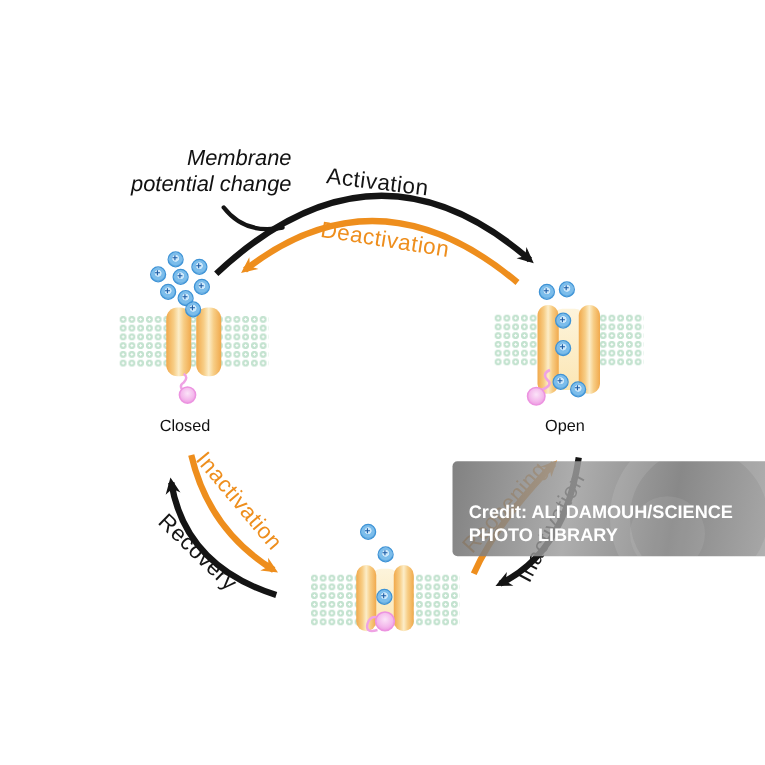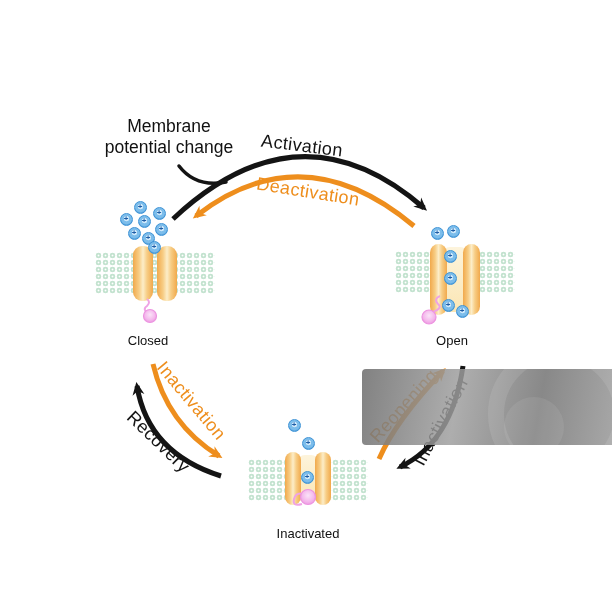--- a/index.html
+++ b/index.html
@@ -2,22 +2,22 @@
 <html><head>
 <meta charset="utf-8">
 <style>
   html,body{margin:0;padding:0;background:#ffffff;}
   #stage{position:relative;width:612px;height:612px;background:#ffffff;overflow:hidden;
          font-family:"Liberation Sans", sans-serif;color:#111;}
   .abs{position:absolute;}
   
   .title{left:306px;top:47px;transform:translate(-50%,-50%);font-size:27px;font-weight:700;
          letter-spacing:.5px;white-space:nowrap;}
-  .note{left:169px;top:137px;transform:translate(-50%,-50%);text-align:center;
-        font-size:17.5px;line-height:21px;white-space:nowrap;}
+  .note{left:169px;top:137px;transform:translate(-50%,-50%);text-align:right;
+        font-size:17.5px;line-height:21px;white-space:nowrap;font-style:italic;}
   .arcLabel{transform-origin:center;white-space:nowrap;font-size:18px;letter-spacing:.4px;}
   .black{color:#141414;}
   .orange{color:#ee8e1d;}
   .stateLabel{transform:translate(-50%,-50%);font-size:13px;white-space:nowrap;}
   
   .membrane{position:absolute;width:120px;height:42px;border-radius:2px;
     background-image:radial-gradient(circle at 3.5px 3.5px,
       rgba(255,255,255,.95) 0 .8px, #c4e3d0 1.1px 2.6px, rgba(196,227,208,0) 3.1px);
     background-size:7px 7px;}
   .protein{position:absolute;display:flex;justify-content:space-between;}
@@ -115,21 +115,20 @@
     <div class="pill" style="width:17px;position:relative;"></div>
   </div>
   <div class="abs stateLabel" style="left:452px;top:340px;">Open</div>
 
   <div class="membrane" style="left:248px;top:459px;"></div>
   <div class="protein" style="left:285px;top:452px;width:46px;height:53px;">
     <div class="pore"></div>
     <div class="pill" style="width:16px;position:relative;"></div>
     <div class="pill" style="width:16px;position:relative;"></div>
   </div>
-  <div class="abs stateLabel" style="left:308px;top:533px;">Inactivated</div>
 
   <div id="ion-layer">
       <div class="ion" style="left: 133.5px; top: 200.5px; z-index: 4;">+</div>
       <div class="ion" style="left: 119.5px; top: 212.5px; z-index: 4;">+</div>
       <div class="ion" style="left: 137.5px; top: 214.5px; z-index: 4;">+</div>
       <div class="ion" style="left: 152.5px; top: 206.5px; z-index: 4;">+</div>
       <div class="ion" style="left: 127.5px; top: 226.5px; z-index: 4;">+</div>
       <div class="ion" style="left: 141.5px; top: 231.5px; z-index: 4;">+</div>
       <div class="ion" style="left: 154.5px; top: 222.5px; z-index: 4;">+</div>
       <div class="ion" style="left: 147.5px; top: 240.5px; z-index: 4;">+</div>
@@ -141,16 +140,18 @@
       <div class="ion" style="left: 455.5px; top: 304.5px; z-index: 4;">+</div>
       <div class="ion" style="left: 287.5px; top: 418.5px; z-index: 4;">+</div>
       <div class="ion" style="left: 301.5px; top: 436.5px; z-index: 4;">+</div>
       <div class="ion" style="left: 300.5px; top: 470.5px; z-index: 4;">+</div>
     </div>
 
   <div class="abs wm">
     <div class="swirl1"></div>
     <div class="swirl2"></div>
     <div class="wm-credit">
+      <div>Credit: ALI DAMOUH/SCIENCE</div>
+      <div>PHOTO LIBRARY</div>
     </div>
   </div>
 
 </div>
 
 </body></html>

